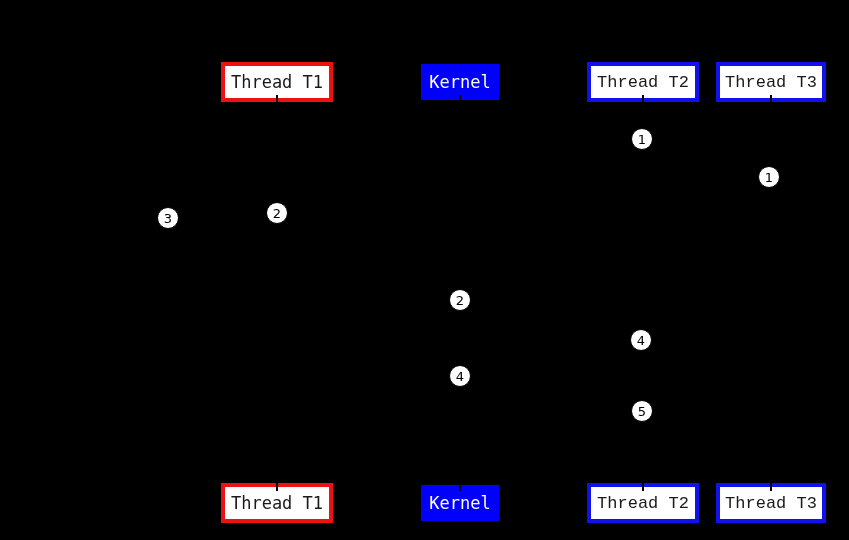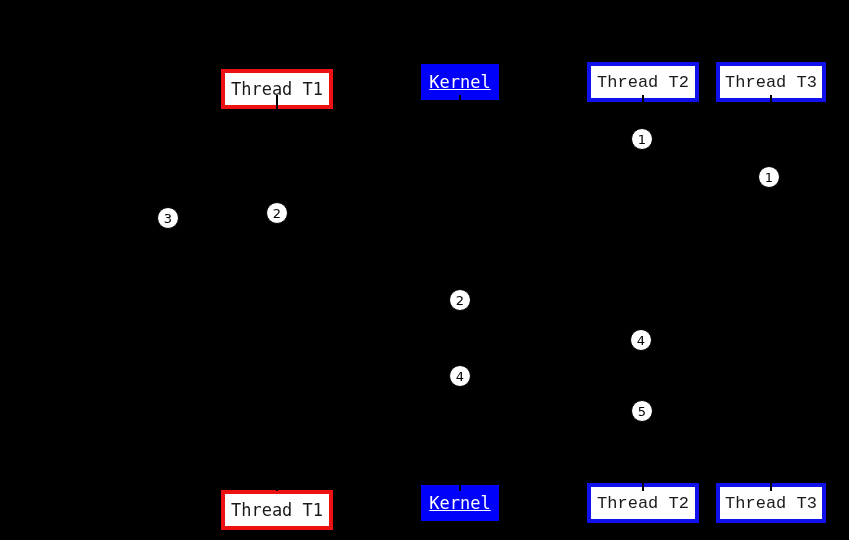--- a/index.html
+++ b/index.html
@@ -20,27 +20,26 @@
     box-sizing: border-box;
     background: var(--box-fill, #ffffff);
     color: var(--box-text, #1a1a1a);
     display: flex;
     align-items: center;
     justify-content: center;
     font-size: 17px;
     white-space: nowrap;
     z-index: 1;
   }
-  .box.red-outline  { border: 4px solid var(--red, #ee1111); margin-top: 7px; }
+  .box.red-outline  { border: 4px solid var(--red, #ee1111); }
   .box.blue-outline { border: 4px solid var(--blue, #1111ee); font-family: Liberation Mono, monospace; }
   .box.blue-fill {
     background: var(--kernel-fill, #0101fb);
     color: var(--kernel-text, #ffffff);
     border: none;
-    text-decoration: underline;
   }
   .lifeline {
     position: absolute;
     width: 2px;
     background: var(--lifeline, #000000);
     z-index: 2;
   }
   .marker {
     position: absolute;
     width: 22px;

